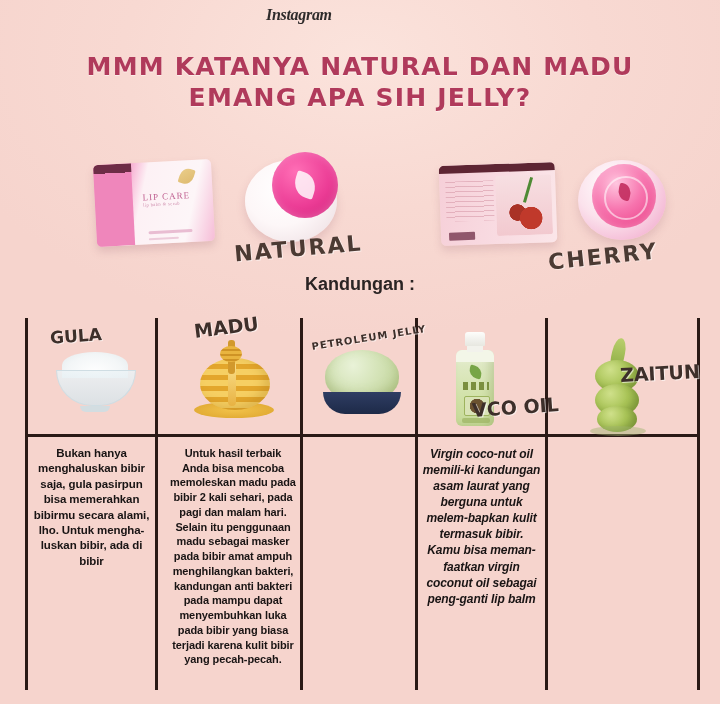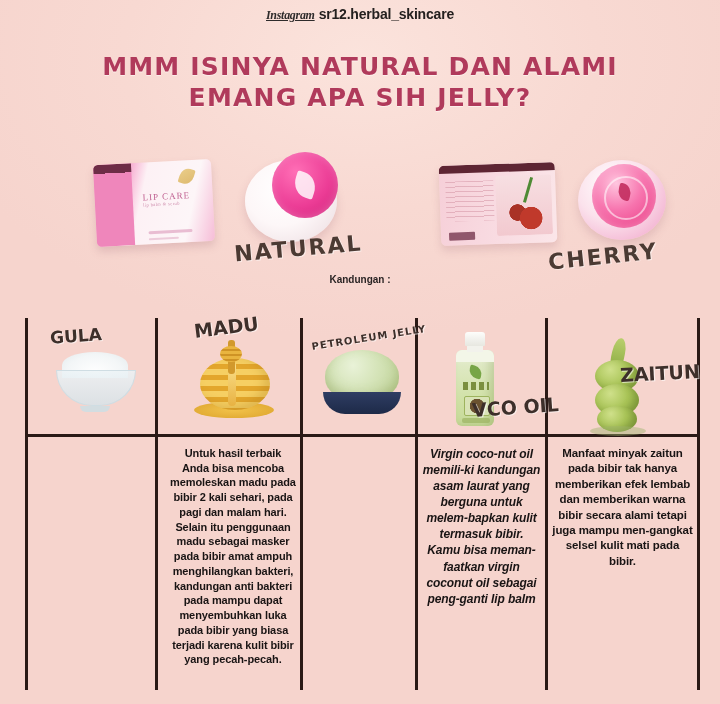--- a/index.html
+++ b/index.html
@@ -70,21 +70,21 @@
       radial-gradient(circle at 65% 65%, #c59bd0 0 3px, transparent 3.5px),
       radial-gradient(circle at 88% 45%, #d3a6dc 0 3px, transparent 3.5px);
   }
   
   .ig{
     position:absolute;left:266px;top:6px;
     display:flex;align-items:baseline;gap:4px;
   }
   .ig-word{
     font-family:"Liberation Serif",serif;font-style:italic;font-weight:bold;
-    font-size:12px;color:#2e2b2b;letter-spacing:-.3px;text-decoration:underline;
+    font-size:16px;color:#2e2b2b;letter-spacing:-.3px;
   }
   .ig-handle{font-size:14px;font-weight:600;color:#24201f;letter-spacing:-.2px;}
   
   .headline{
     position:absolute;left:0;right:0;top:52px;text-align:center;
     color:#b03a5b;font-weight:bold;line-height:1.22;
     font-size:25px;letter-spacing:1.2px;
     text-shadow:0 1px 0 rgba(255,255,255,.5);
     font-family:"DejaVu Sans",sans-serif;
   }
@@ -191,21 +191,21 @@
     color:#4b3a33;letter-spacing:2px;
     text-shadow:1px 1px 0 rgba(255,255,255,.55);
   }
   .lbl-natural{left:234px;top:236px;font-size:22px;transform:rotate(-5deg);}
   .lbl-cherry{left:548px;top:244px;font-size:22px;transform:rotate(-6deg);}
   
   .kandungan{
     position:absolute;left:0;right:0;top:274px;text-align:center;
     color:#2a2424;font-weight:bold;
   }
-  .kandungan .k-title{font-size:10px;display:block;margin-bottom:3px;}
+  .kandungan .k-title{font-size:18px;display:block;margin-bottom:3px;}
   .kandungan .k-list{font-size:12.5px;display:block;letter-spacing:-.1px;}
   
   .grid{
     position:absolute;left:25px;top:318px;width:675px;height:372px;
   }
   .col{
     position:absolute;top:0;height:100%;
     border-left:3px solid #2b1a16;
     box-sizing:border-box;
   }
@@ -327,25 +327,24 @@
   }
 </style>
 </head>
 <body>
 
 <div class="poster">
 
 
   <div class="ig">
     <span class="ig-word">Instagram</span>
-    <span class="ig-handle">sr12.herbal_skincare</span>
   </div>
 
   <div class="headline">
-    <span>MMM ISINYA NATURAL DAN ALAMI</span>
+    <span>MMM KATANYA NATURAL DAN MADU</span>
     <span class="l2">EMANG APA SIH JELLY?</span>
   </div>
 
   <div class="products">
 
     <div class="prod box-natural">
       <div class="lbl">
         <span>LIP CARE</span>
         <small>lip balm &amp; scrub</small>
       </div>
@@ -388,20 +387,21 @@
 
     <div class="col" style="left:0;width:130px;">
       <div class="pic">
         <div class="sugar">
           <div class="heap"></div>
             <div class="bowl"></div>
             <div class="foot"></div>
         </div>
       </div>
       <div class="ing-label" style="left:22px;top:8px;font-size:17px;transform:rotate(-4deg);">GULA</div>
+      <div class="body-txt" style="top:128px;">Bukan hanya menghaluskan bibir saja, gula pasirpun bisa memerahkan bibirmu secara alami, lho. Untuk mengha-luskan bibir, ada di bibir</div>
     </div>
 
     <div class="col" style="left:130px;width:145px;">
       <div class="pic">
         <div class="honey">
           <div class="pool"></div>
           <div class="jarh"></div>
           <div class="drip"></div>
           <div class="dipper"></div>
           <div class="dipperhead"></div>
@@ -443,17 +443,16 @@
       <div class="pic">
         <div class="olives">
           <div class="leaf2"></div>
           <div class="ol o1"></div>
           <div class="ol o2"></div>
           <div class="ol o3"></div>
           <div class="shadow"></div>
         </div>
       </div>
       <div class="ing-label" style="left:72px;top:44px;font-size:19px;transform:rotate(-3deg);">ZAITUN</div>
-      <div class="body-txt" style="top:128px;font-size:11.5px;">Manfaat minyak zaitun pada bibir tak hanya memberikan efek lembab dan memberikan warna bibir secara alami tetapi juga mampu men-gangkat selsel kulit mati pada bibir.</div>
     </div>
 
   </div>
 </div>
 
 </body></html>

